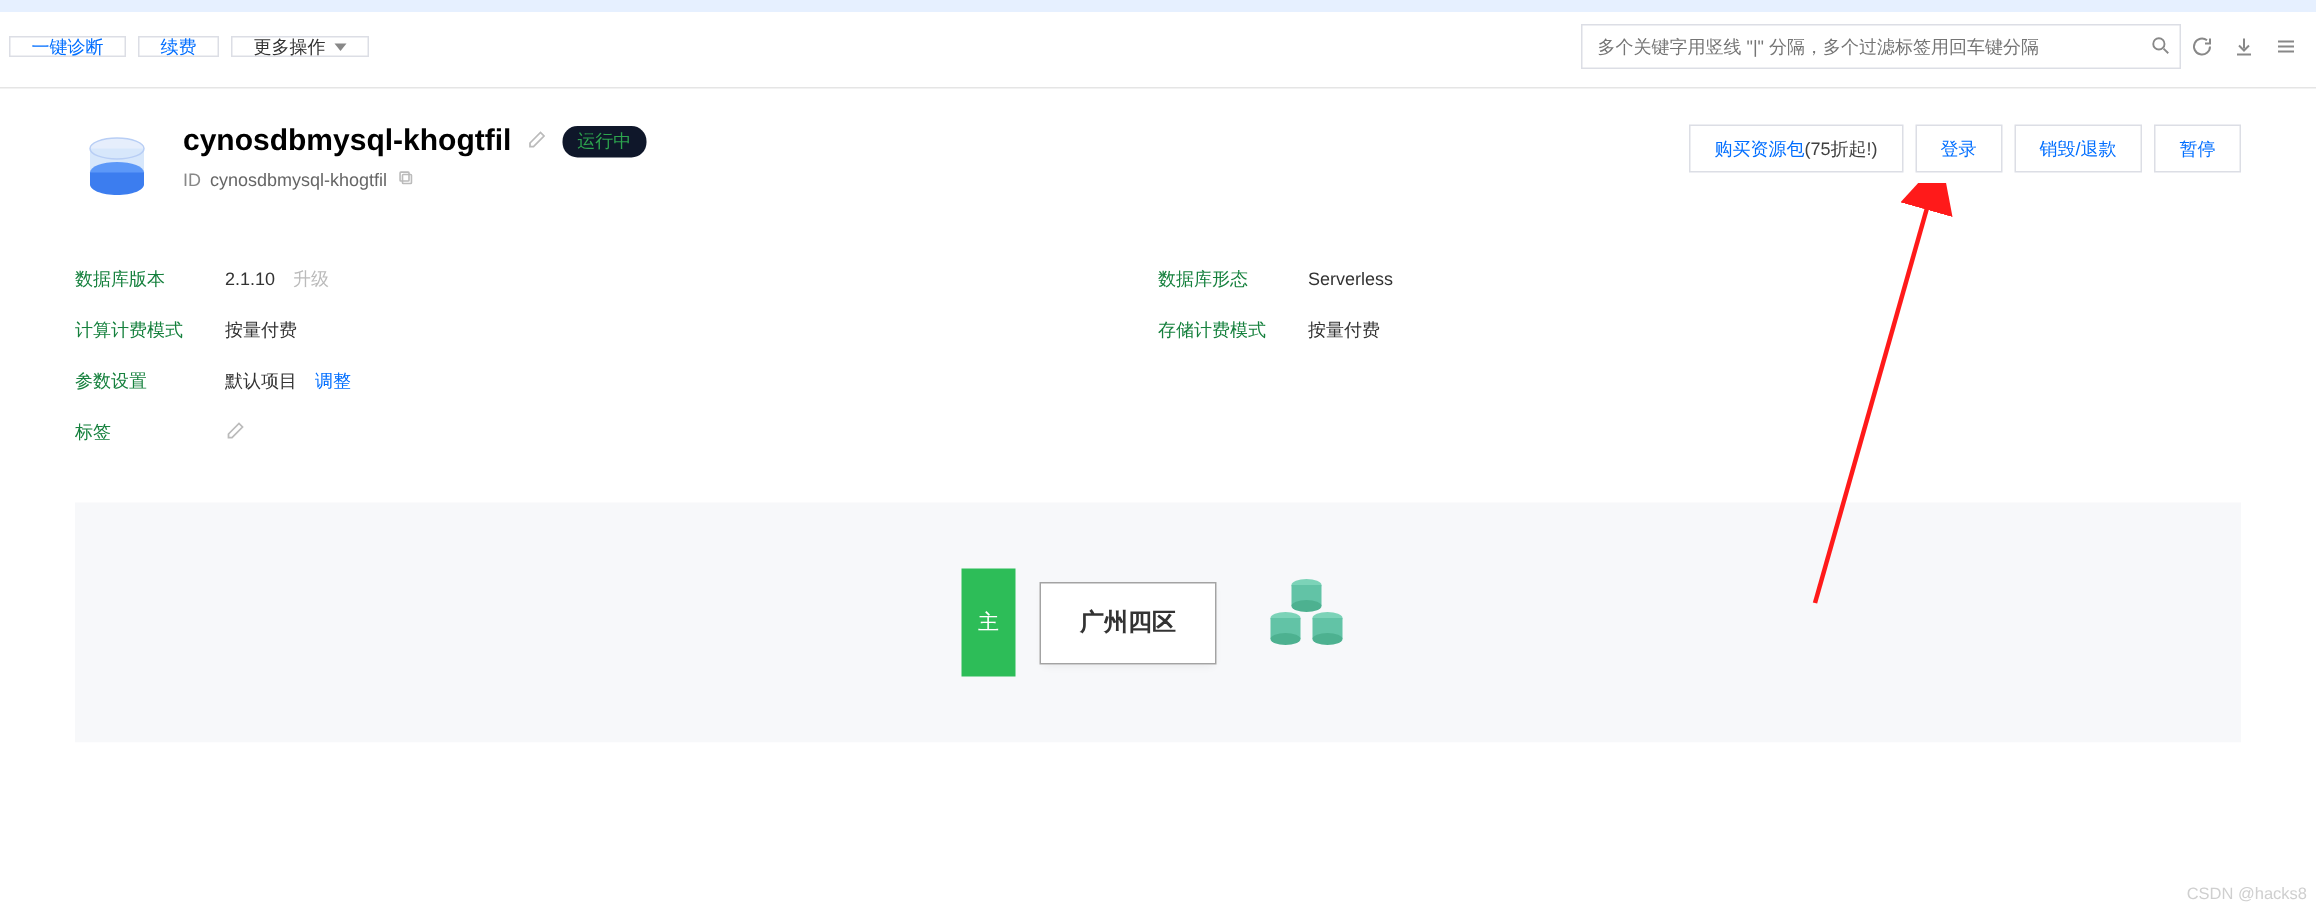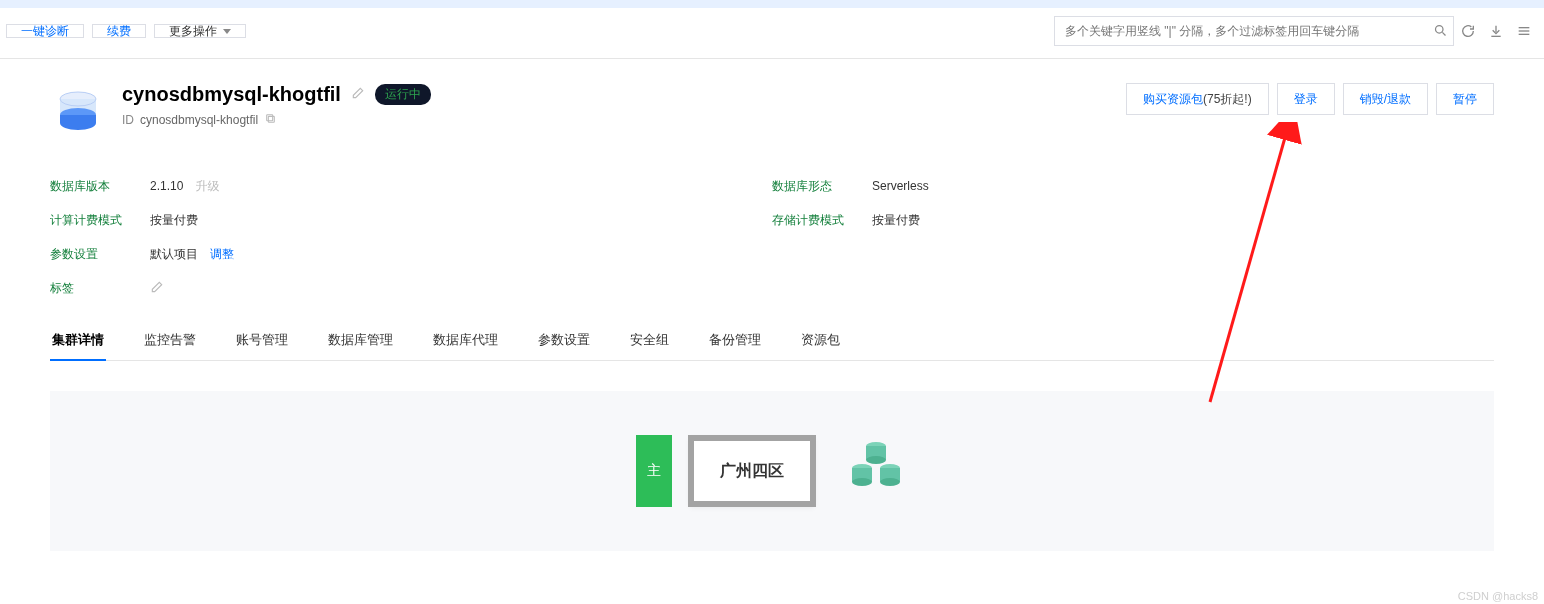--- a/index.html
+++ b/index.html
@@ -36,21 +36,21 @@
   .info-label{width:100px;color:#15803d}
   .info-val{color:#333;display:flex;align-items:center;gap:12px}
   .link{color:#006eff;cursor:pointer}
   .gray{color:#bbb}
   .tabs{display:flex;gap:36px;margin-top:16px;border-bottom:1px solid #e5e5e5}
   .tab{padding:10px 2px;color:#333;font-size:13px;cursor:pointer;border-bottom:2px solid transparent;margin-bottom:-1px}
   .tab.active{color:#000;font-weight:600;border-bottom-color:#006eff}
   .panel{margin-top:30px;background:#f7f8fa;min-height:160px;display:flex;align-items:center;justify-content:center;position:relative}
   .zone-box{display:flex;align-items:center;gap:16px}
   .zone-badge{width:36px;height:72px;background:#2dbd58;color:#fff;display:flex;align-items:center;justify-content:center;font-size:14px;font-weight:500}
-  .zone-card{height:72px;padding:0 26px;background:#fff;border:6px solid #a3a3a3;display:flex;align-items:center;font-size:16px;font-weight:600;color:#333;box-shadow:0 2px 6px -2px rgba(0,0,0,.08)}
+  .zone-card{height:55px;padding:0 26px;background:#fff;border:1px solid #a3a3a3;display:flex;align-items:center;font-size:16px;font-weight:600;color:#333;box-shadow:0 2px 6px -2px rgba(0,0,0,.08)}
   .cluster-icon{margin-left:12px}
   .arrow-annot{position:absolute;pointer-events:none}
   .bottom-caret{position:absolute;bottom:-10px;left:50%;margin-left:-10px;width:0;height:0;border-left:10px solid transparent;border-right:10px solid transparent;border-bottom:10px solid #e5e5e5}
   .watermark{position:absolute;right:6px;bottom:2px;color:#cfcfcf;font-size:11px}
 </style>
 </head>
 <body>
 
 <div class="top-blue"></div>
 
@@ -170,31 +170,20 @@
         <span class="info-label">数据库形态</span>
         <span class="info-val">Serverless</span>
       </div>
       <div class="info-row">
         <span class="info-label">存储计费模式</span>
         <span class="info-val">按量付费</span>
       </div>
     </div>
   </div>
 
-  <div class="tabs">
-    <div class="tab active">集群详情</div>
-    <div class="tab">监控告警</div>
-    <div class="tab">账号管理</div>
-    <div class="tab">数据库管理</div>
-    <div class="tab">数据库代理</div>
-    <div class="tab">参数设置</div>
-    <div class="tab">安全组</div>
-    <div class="tab">备份管理</div>
-    <div class="tab">资源包</div>
-  </div>
 
   <div class="panel">
     <div class="zone-box">
       <div class="zone-badge">主</div>
       <div class="zone-card">广州四区</div>
       <div class="cluster-icon">
         <svg width="64" height="64" viewBox="0 0 64 64">
           <g transform="translate(18,4)">
             <ellipse cx="14" cy="4" rx="10" ry="4" fill="#7cd3b8"></ellipse>
             <rect x="4" y="4" width="20" height="14" fill="#62c3a6"></rect>

